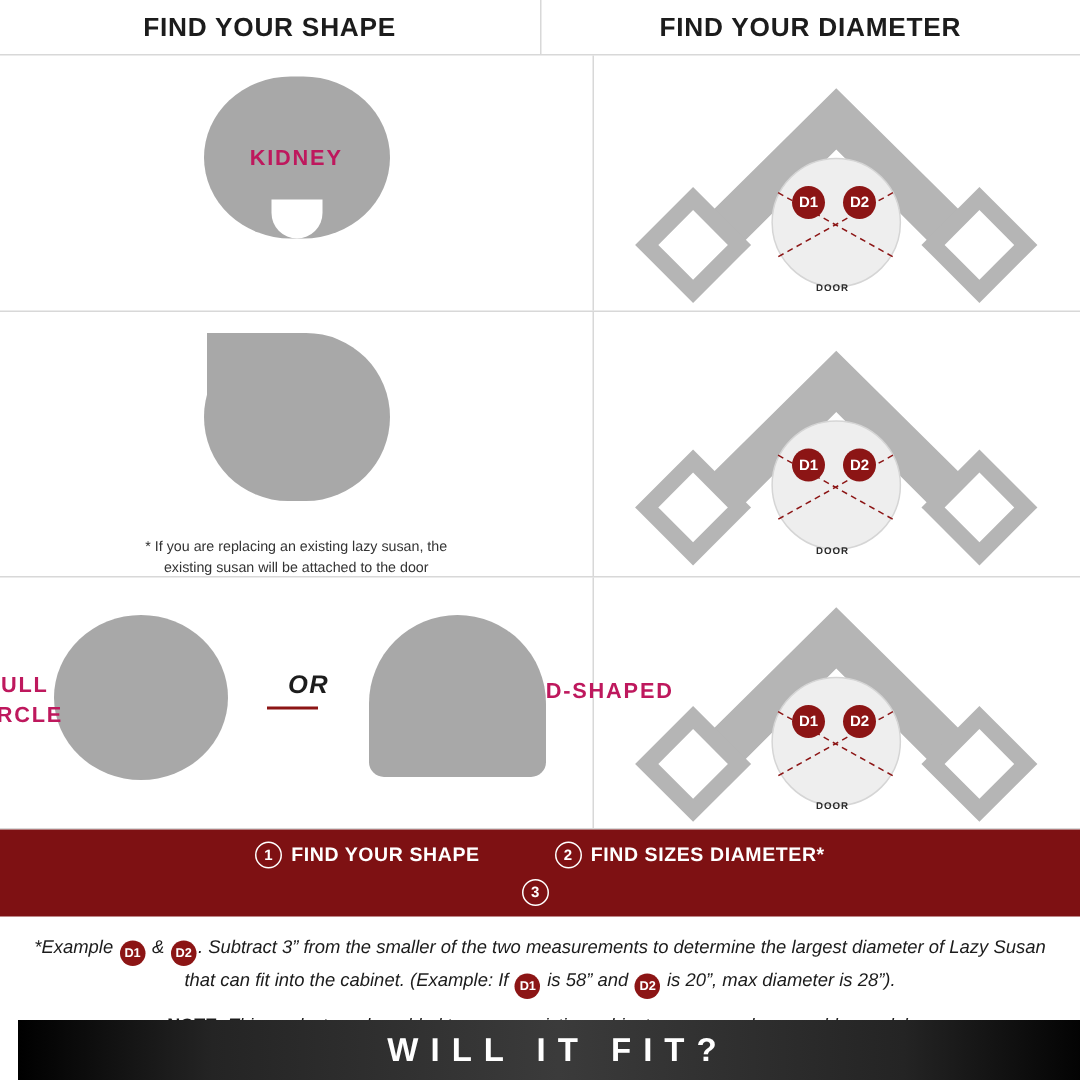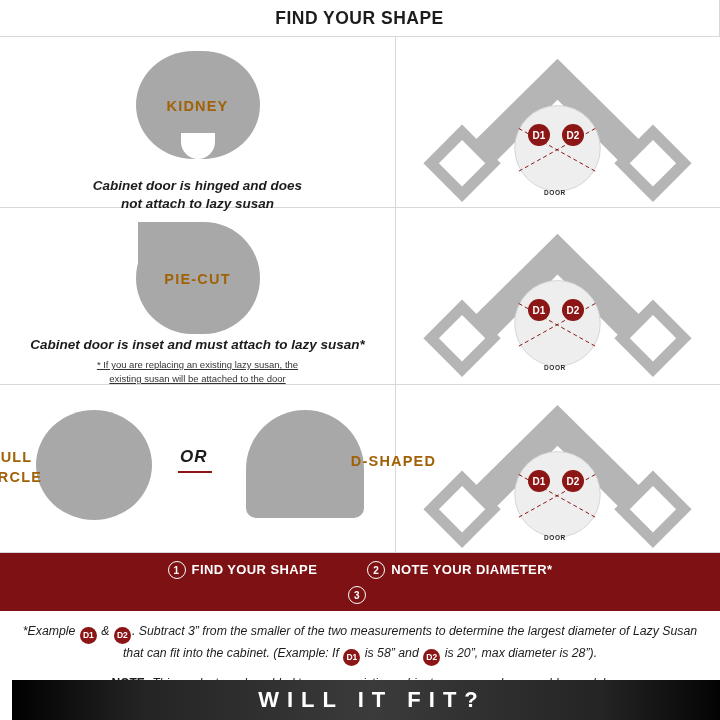--- a/index.html
+++ b/index.html
@@ -60,42 +60,41 @@
     flex: 1;
     position: relative;
     box-sizing: border-box;
   }
   .shape-label {
     position: absolute;
     width: 100%;
     text-align: center;
     font-size: 14.5px;
     font-weight: bold;
-    color: #a16207;
+    color: #be185d;
     letter-spacing: 1.2px;
   }
 
   .caption {
     position: absolute;
     width: 100%;
     text-align: center;
     font-size: 13.5px;
     font-style: italic;
     font-weight: bold;
     color: #1c1c1c;
     line-height: 1.35;
   }
   .subcaption {
     position: absolute;
     width: 100%;
     text-align: center;
     font-size: 9.5px;
     color: #333;
     line-height: 1.45;
-    text-decoration: underline;
   }
 
   .or-word {
     position: absolute;
     font-size: 17px;
     font-weight: bold;
     font-style: italic;
     color: #1c1c1c;
     letter-spacing: 1px;
   }
@@ -266,53 +265,48 @@
     letter-spacing: 8px;
   }
 </style>
 </head>
 <body>
 
 <div class="page">
 
   <div class="headers">
     <div class="header-cell left">FIND YOUR SHAPE</div>
+    <div class="header-cell">FIND YOUR DIAMETER</div>
   </div>
 
   <div class="row row-1">
     <div class="cell-left">
       <div class="kidney gray" style="left:136px; top:14px;"></div>
       <div class="kidney-notch" style="left:181px; top:96px;"></div>
       <div class="shape-label" style="top:61px;">KIDNEY</div>
-      <div class="caption" style="top:122px; white-space:pre-line;">
-        <span>Cabinet door is hinged and does
-not attach to lazy susan</span>
-      </div>
     </div>
     <div class="cell-right">
       <svg class="diagram" viewBox="0 0 323 171">
         <polygon points="161,22 250,110 229,131 161,63 93,131 72,110" fill="#b5b5b5"></polygon>
         <rect x="43" y="105" width="44" height="44" transform="rotate(-45 65 127)" fill="none" stroke="#b5b5b5" stroke-width="11"></rect>
         <rect x="235" y="105" width="44" height="44" transform="rotate(45 257 127)" fill="none" stroke="#b5b5b5" stroke-width="11"></rect>
         <circle cx="161" cy="112" r="43" fill="#eeeeee" stroke="#d5d5d5" stroke-width="1"></circle>
         <line x1="122" y1="92" x2="199" y2="135" stroke="#8c1515" stroke-width="1" stroke-dasharray="4,3"></line>
         <line x1="199" y1="92" x2="122" y2="135" stroke="#8c1515" stroke-width="1" stroke-dasharray="4,3"></line>
       </svg>
       <div class="badge" style="left:132px; top:87px;">D1</div>
       <div class="badge" style="left:166px; top:87px;">D2</div>
       <div class="door-label" style="left:148px; top:152px;">DOOR</div>
     </div>
   </div>
 
   <div class="row row-2">
     <div class="cell-left">
       <div class="pie gray" style="left:136px; top:14px;"></div>
       <div class="pie-corner" style="left:138px; top:14px;"></div>
-      <div class="shape-label" style="top:63px;">PIE-CUT</div>
-      <div class="caption" style="top:128px;">Cabinet door is inset and must attach to lazy susan*</div>
       <div class="subcaption" style="top:150px; white-space:pre-line;">* If you are replacing an existing lazy susan, the
 existing susan will be attached to the door</div>
     </div>
     <div class="cell-right">
       <svg class="diagram" viewBox="0 0 323 177">
         <polygon points="161,26 250,114 229,135 161,67 93,135 72,114" fill="#b5b5b5"></polygon>
         <rect x="43" y="109" width="44" height="44" transform="rotate(-45 65 131)" fill="none" stroke="#b5b5b5" stroke-width="11"></rect>
         <rect x="235" y="109" width="44" height="44" transform="rotate(45 257 131)" fill="none" stroke="#b5b5b5" stroke-width="11"></rect>
         <circle cx="161" cy="116" r="43" fill="#eeeeee" stroke="#d5d5d5" stroke-width="1"></circle>
         <line x1="122" y1="96" x2="199" y2="139" stroke="#8c1515" stroke-width="1" stroke-dasharray="4,3"></line>
@@ -323,25 +317,25 @@
       <div class="door-label" style="left:148px; top:156px;">DOOR</div>
     </div>
   </div>
 
   <div class="row row-3">
     <div class="cell-left">
       <div class="full-circle gray" style="left:36px; top:25px;"></div>
       <div class="shape-label" style="top:63px; left:-186px; white-space:pre-line; line-height:1.35;">FULL
 CIRCLE</div>
 
-      <div class="or-word" style="left:180px; top:62px;">OR</div>
+      <div class="or-word" style="left:192px; top:62px;">OR</div>
       <div class="or-underline" style="left:178px; top:86px; width:34px;"></div>
 
       <div class="d-shape gray" style="left:246px; top:25px;"></div>
-      <div class="shape-label" style="top:68px; left:196px;">D-SHAPED</div>
+      <div class="shape-label" style="top:68px; left:209px;">D-SHAPED</div>
     </div>
     <div class="cell-right">
       <svg class="diagram" viewBox="0 0 323 168">
         <polygon points="161,20 250,108 229,129 161,61 93,129 72,108" fill="#b5b5b5"></polygon>
         <rect x="43" y="103" width="44" height="44" transform="rotate(-45 65 125)" fill="none" stroke="#b5b5b5" stroke-width="11"></rect>
         <rect x="235" y="103" width="44" height="44" transform="rotate(45 257 125)" fill="none" stroke="#b5b5b5" stroke-width="11"></rect>
         <circle cx="161" cy="110" r="43" fill="#eeeeee" stroke="#d5d5d5" stroke-width="1"></circle>
         <line x1="122" y1="90" x2="199" y2="133" stroke="#8c1515" stroke-width="1" stroke-dasharray="4,3"></line>
         <line x1="199" y1="90" x2="122" y2="133" stroke="#8c1515" stroke-width="1" stroke-dasharray="4,3"></line>
       </svg>
@@ -353,21 +347,21 @@
 
   <div class="steps">
     <div class="steps-row">
       <div class="step-item">
         <span class="step-num">1</span>
         <span>FIND YOUR SHAPE</span>
       </div>
       <div class="spacer-30"></div>
       <div class="step-item">
         <span class="step-num">2</span>
-        <span>NOTE YOUR DIAMETER*</span>
+        <span>FIND SIZES DIAMETER*</span>
       </div>
     </div>
     <div class="steps-row second">
       <div class="step-item">
         <span class="step-num">3</span>
       </div>
     </div>
   </div>
 
   <div class="footnote">

